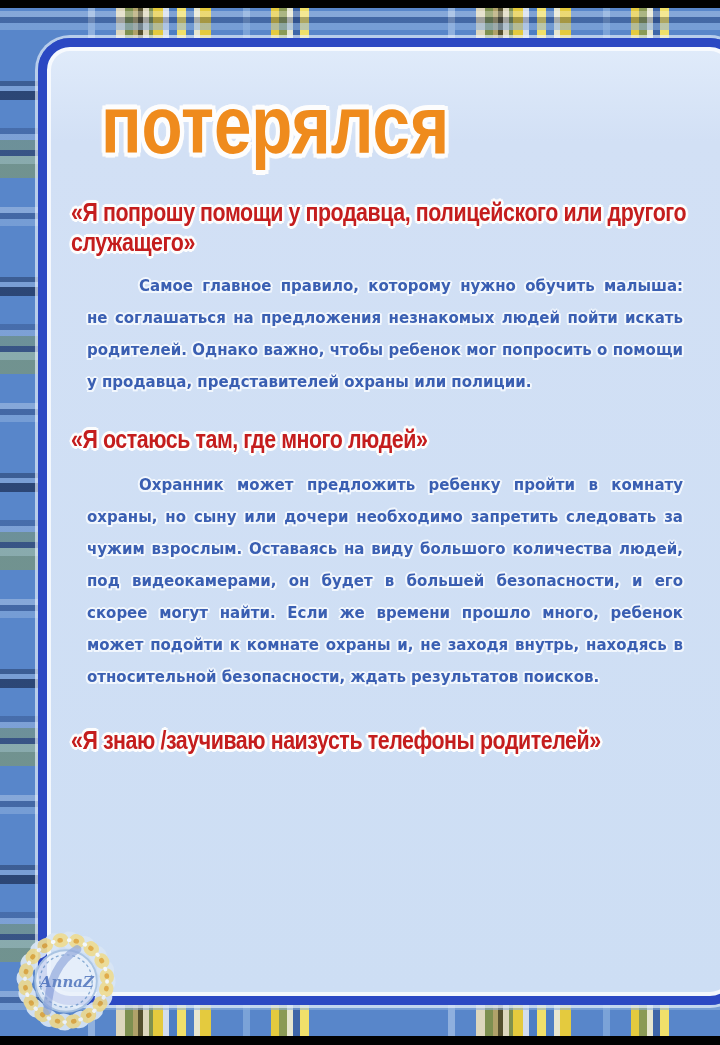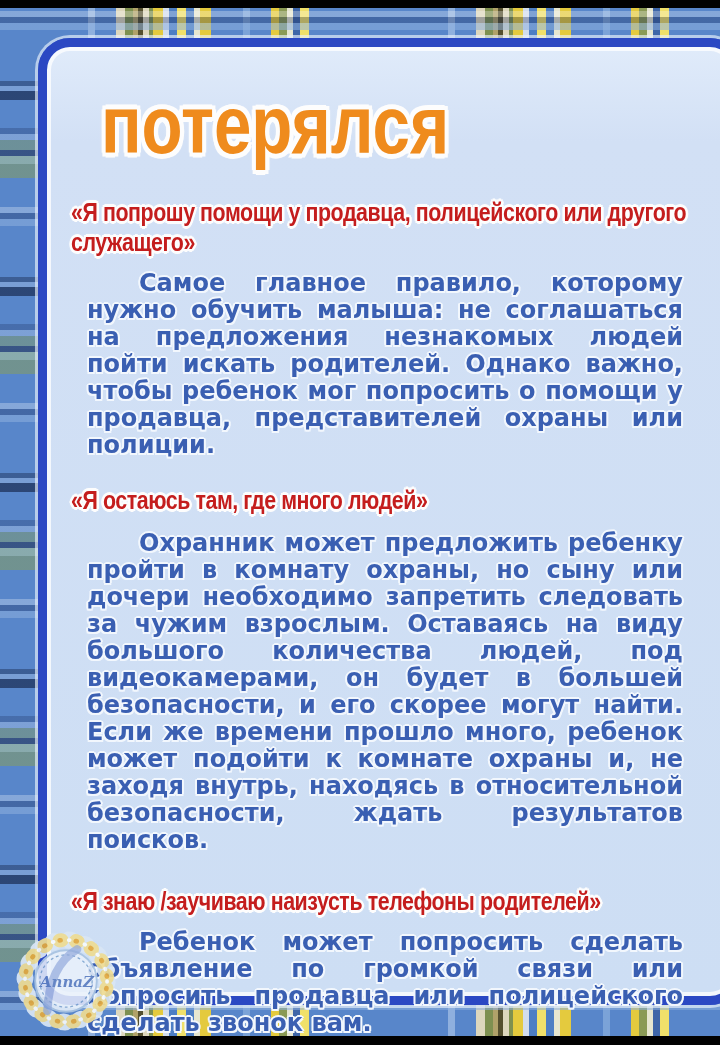--- a/index.html
+++ b/index.html
@@ -120,22 +120,22 @@
       3px 0 0 #fdfdfd, -3px 0 0 #fdfdfd, 0 3px 0 #fdfdfd, 0 -3px 0 #fdfdfd,
       2px 2px 0 #fdfdfd, -2px 2px 0 #fdfdfd, 2px -2px 0 #fdfdfd, -2px -2px 0 #fdfdfd,
       0 0 5px #ffffff;
   }
 
   .section-body {
     margin: 13px 0 0 16px;
     width: 596px;
     font-family: "DejaVu Sans", sans-serif;
     font-weight: 700;
-    font-size: 24px;
-    line-height: 27px;
+    font-size: 15px;
+    line-height: 32px;
     color: #3a5fb2;
     text-align: justify;
     text-indent: 52px;
     text-shadow:
       2px 0 0 #f2f7fd, -2px 0 0 #f2f7fd, 0 2px 0 #f2f7fd, 0 -2px 0 #f2f7fd,
       1.5px 1.5px 0 #f2f7fd, -1.5px 1.5px 0 #f2f7fd,
       1.5px -1.5px 0 #f2f7fd, -1.5px -1.5px 0 #f2f7fd;
   }
 
   .section:nth-of-type(2) .section-heading { margin-top: 26px; }
@@ -169,21 +169,20 @@
       <p class="section-body">Самое главное правило, которому нужно обучить малыша: не соглашаться на предложения незнакомых людей пойти искать родителей. Однако важно, чтобы ребенок мог попросить о помощи у продавца, представителей охраны или полиции.</p>
     </section>
 
     <section class="section">
       <h2 class="section-heading">«Я остаюсь там, где много людей»</h2>
       <p class="section-body">Охранник может предложить ребенку пройти в комнату охраны, но сыну или дочери необходимо запретить следовать за чужим взрослым. Оставаясь на виду большого количества людей, под видеокамерами, он будет в большей безопасности, и его скорее могут найти. Если же времени прошло много, ребенок может подойти к комнате охраны и, не заходя внутрь, находясь в относительной безопасности, ждать результатов поисков.</p>
     </section>
 
     <section class="section">
       <h2 class="section-heading">«Я знаю /заучиваю наизусть телефоны родителей»</h2>
-      <p class="section-body">Ребенок может попросить сделать объявление по громкой связи или попросить продавца или полицейского сделать звонок вам.</p>
     </section>
 
   </div>
 
   <svg class="ornament" viewBox="0 0 120 120">
     <g>
 
       <circle cx="60" cy="60" r="44" fill="none" stroke="#d9e6f5" stroke-width="18" stroke-dasharray="2 15.5" stroke-linecap="round"></circle>
 
       <circle cx="60" cy="60" r="44" fill="none" stroke="#eedc94" stroke-width="15" stroke-dasharray="2 15.5" stroke-linecap="round" transform="rotate(10 60 60)"></circle>

